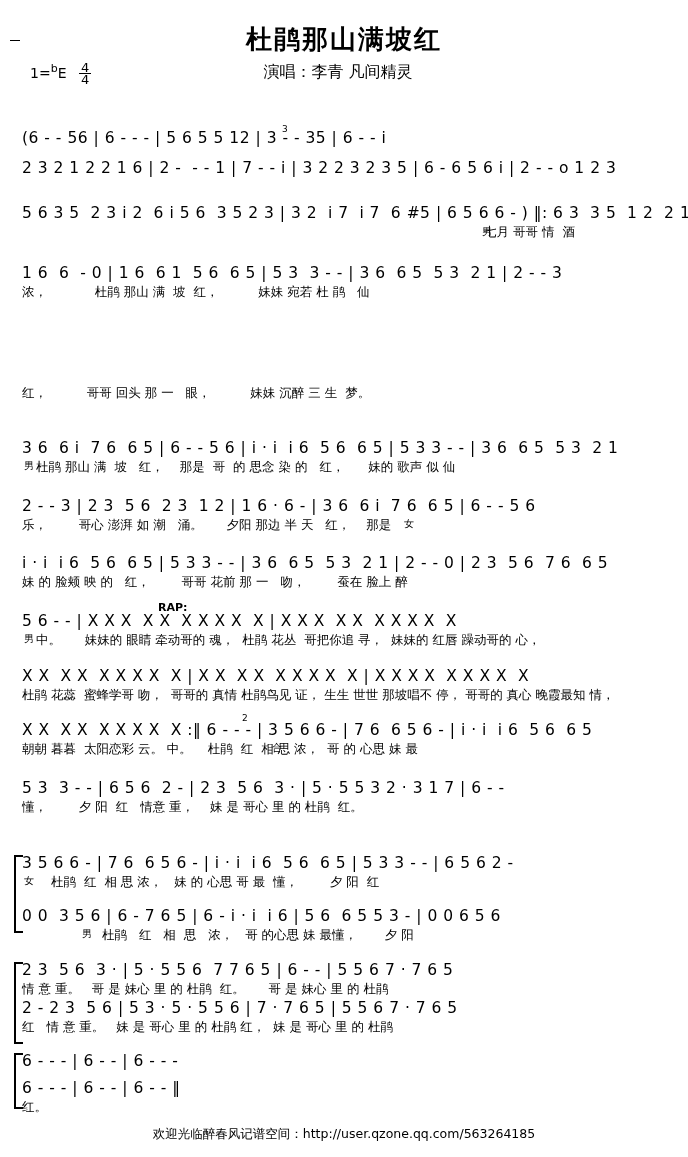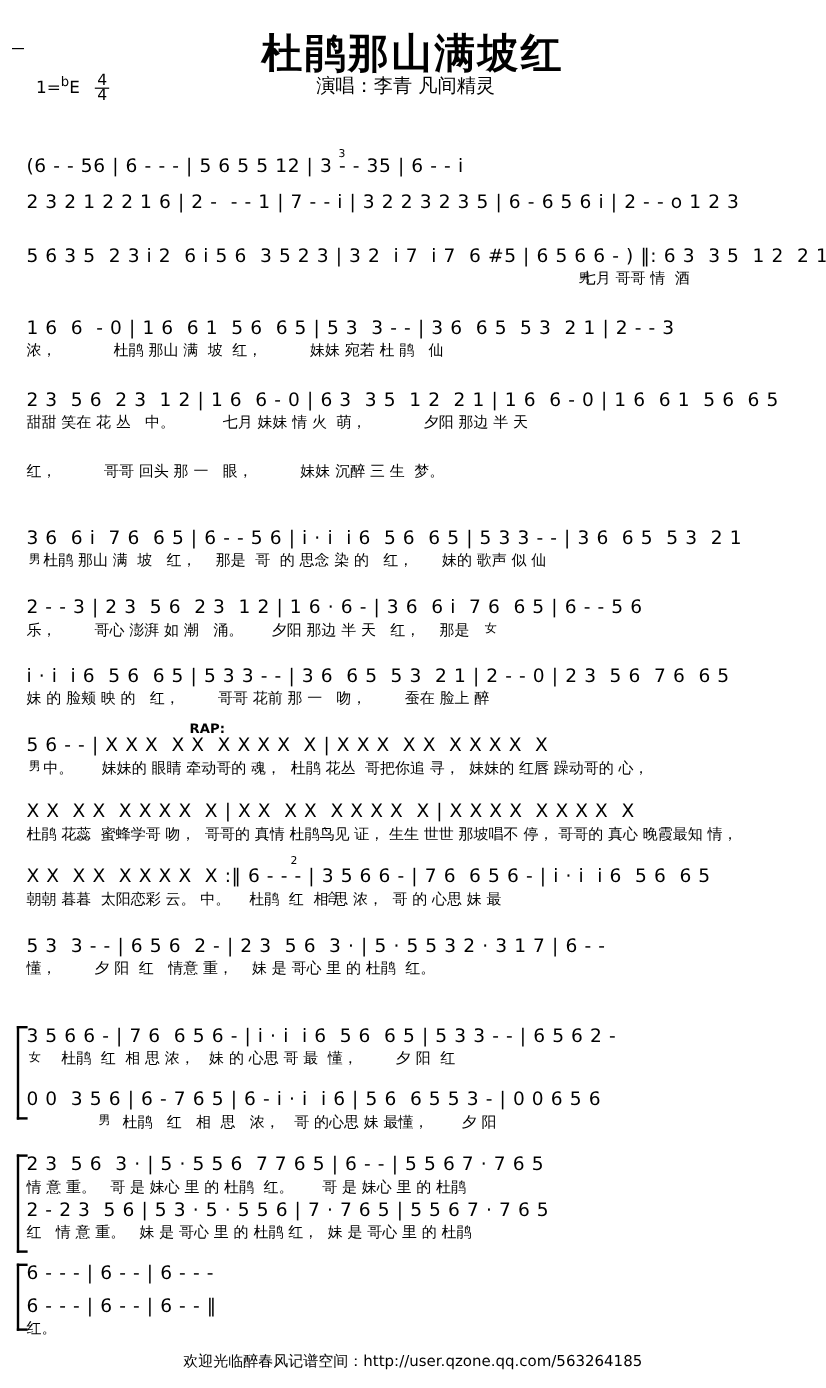--- a/index.html
+++ b/index.html
@@ -19,21 +19,21 @@
     position: relative;
     width: 688px;
     height: 1157px;
   }
   .title {
     position: absolute;
     top: 22px;
     left: 0;
     width: 688px;
     text-align: center;
-    font-size: 34px;
+    font-size: 26px;
     font-weight: bold;
     letter-spacing: 2px;
     font-family: "DejaVu Sans", sans-serif;
   }
   .singer {
     position: absolute;
     top: 62px;
     left: 0;
     width: 676px;
     text-align: center;
@@ -158,24 +158,20 @@
     <div class="notes">5 6 3 5  2 3 i 2  6 i 5 6  3 5 2 3 | 3 2  i 7  i 7  6 #5 | 6 5 6 6 - ) ‖: 6 3  3 5  1 2  2 1</div>
     <div class="rapmark" style="position:absolute; left:460px; top:20px">男</div>
     <div class="lyrics" style="margin-left:462px">七月 哥哥 情  酒</div>
   </div>
 
   <div class="system" style="top:265px">
     <div class="notes">1 6  6  - 0 | 1 6  6 1  5 6  6 5 | 5 3  3 - - | 3 6  6 5  5 3  2 1 | 2 - - 3</div>
     <div class="lyrics">浓，            杜鹃 那山 满  坡  红，          妹妹 宛若 杜 鹃   仙</div>
   </div>
 
-  <div class="system" style="top:325px">
-    <div class="notes">2 3  5 6  2 3  1 2 | 1 6  6 - 0 | 6 3  3 5  1 2  2 1 | 1 6  6 - 0 | 1 6  6 1  5 6  6 5</div>
-    <div class="lyrics">甜甜 笑在 花 丛   中。          七月 妹妹 情 火  萌，            夕阳 那边 半 天</div>
-  </div>
 
   <div class="system" style="top:383px">
     <div class="lyrics">红，          哥哥 回头 那 一   眼，          妹妹 沉醉 三 生  梦。</div>
   </div>
 
   <div class="system" style="top:440px">
     <div class="notes">3 6  6 i  7 6  6 5 | 6 - - 5 6 | i · i  i 6  5 6  6 5 | 5 3 3 - - | 3 6  6 5  5 3  2 1</div>
     <div class="rapmark" style="position:absolute; left:2px; top:19px">男</div>
     <div class="lyrics" style="margin-left:14px">杜鹃 那山 满  坡   红，    那是  哥  的 思念 染 的   红，      妹的 歌声 似 仙</div>
   </div>

